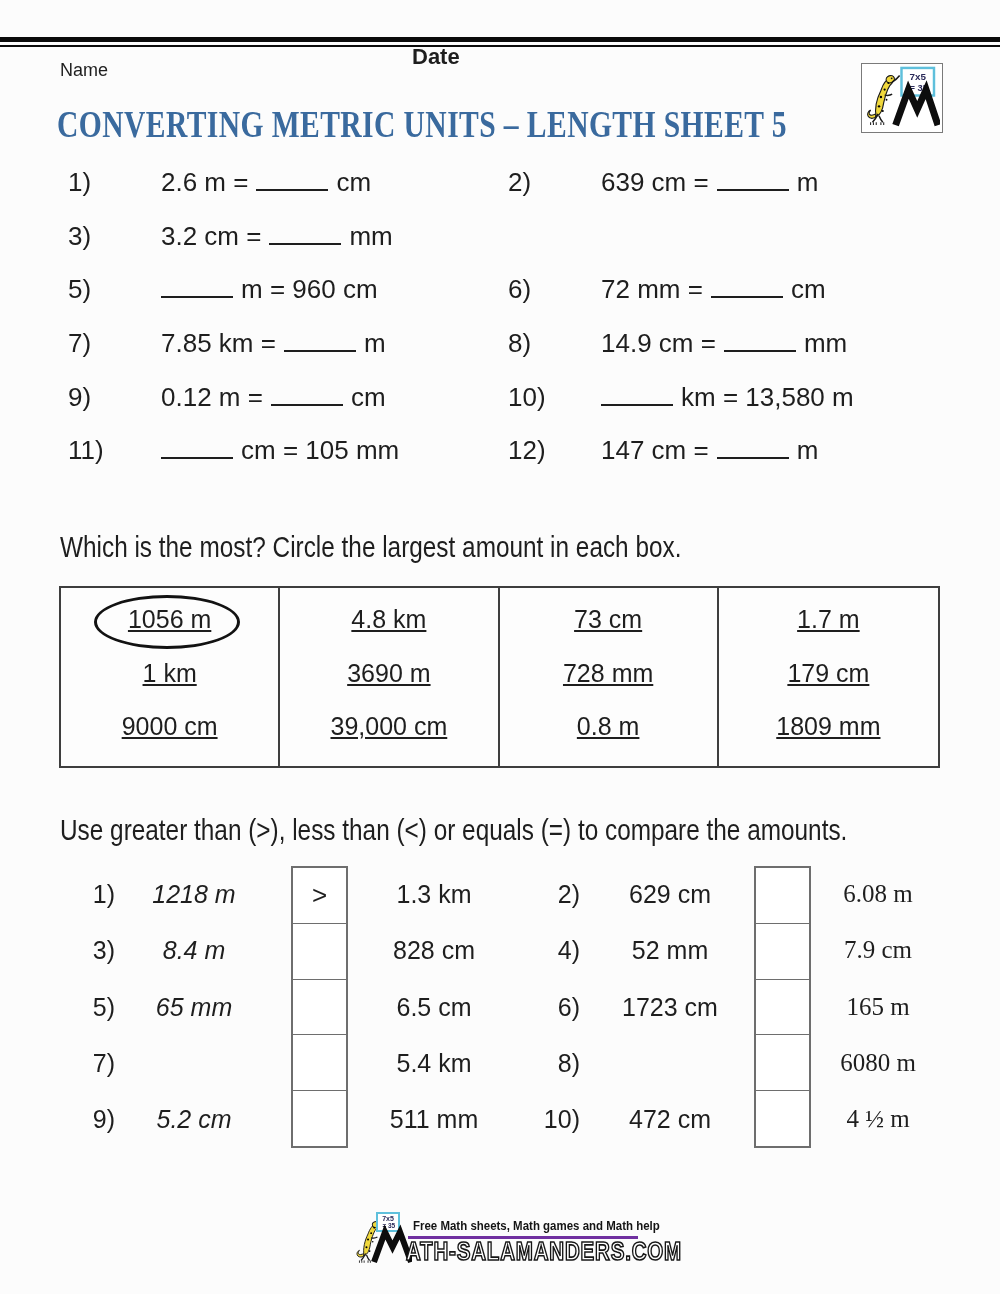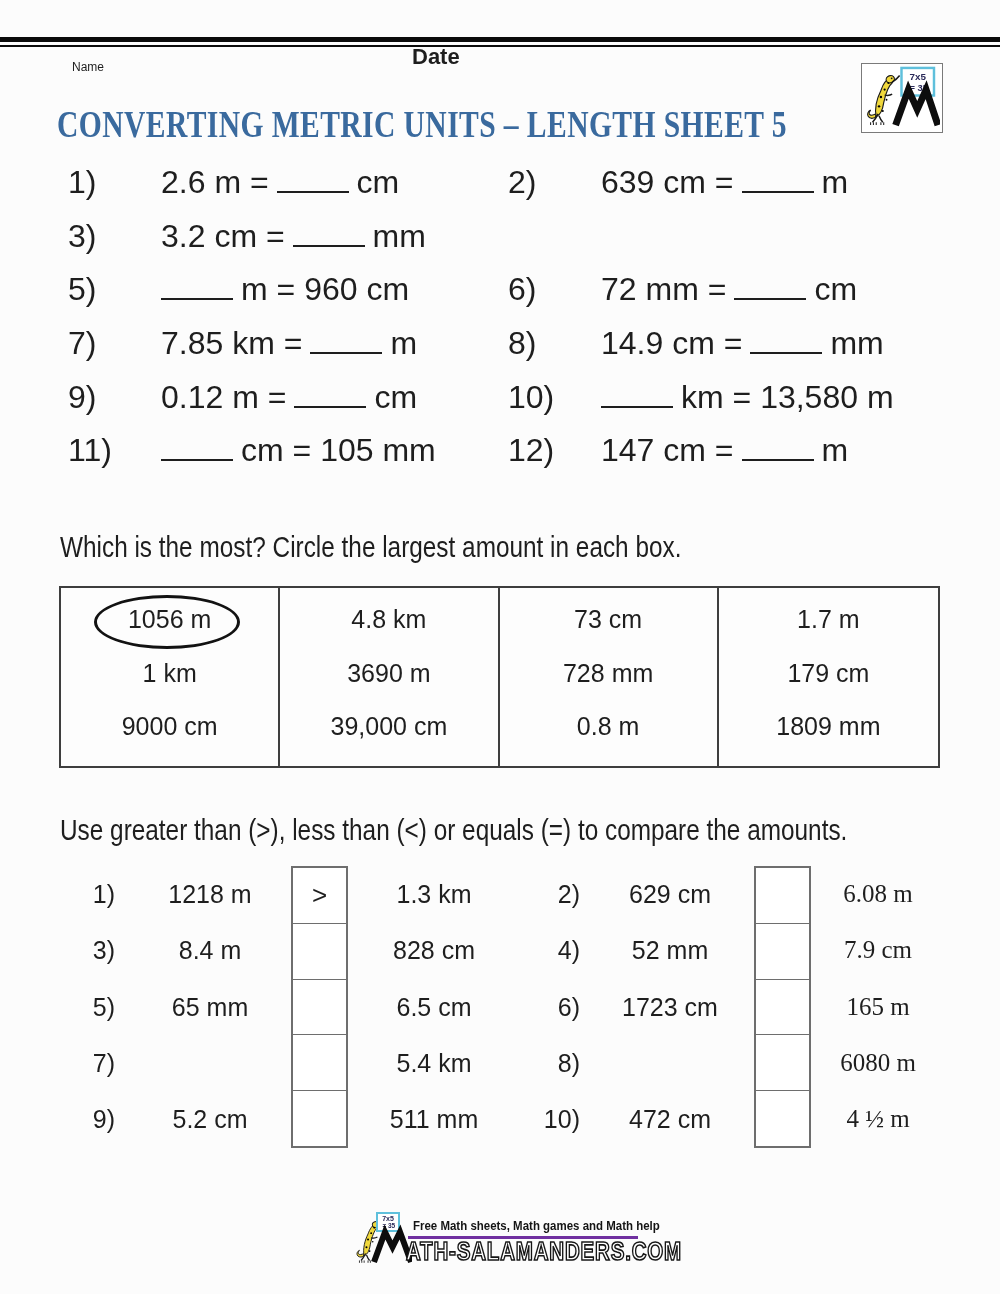--- a/index.html
+++ b/index.html
@@ -3,65 +3,65 @@
 <meta charset="utf-8">
 <style>
   html,body { margin:0; padding:0; background:#ffffff; }
   .page {
     position:relative; width:1000px; height:1294px; background:#fcfcfc;
     font-family:"Liberation Sans", sans-serif; color:#1e1e1e; overflow:hidden;
   }
   .rule-thick { position:absolute; left:0; top:37px; width:1000px; height:5px; background:#0b0b0b; }
   .rule-thin  { position:absolute; left:0; top:45px; width:1000px; height:1.5px; background:#0b0b0b; }
 
-  .name-label { position:absolute; left:72px;  top:60px; font-size:12px; }
+  .name-label { position:absolute; left:60px;  top:60px; font-size:18px; }
   .date-label { position:absolute; left:412px; top:44px; font-size:22px;font-weight:bold; }
 
   .logo-box {
     position:absolute; left:861px; top:63px; width:80px; height:68px;
     border:1px solid #7a7a7a; background:#ffffff;
   }
   .logo-box svg { display:block; }
 
   .title {
     position:absolute; left:57px; top:103px; white-space:nowrap;
     font-family:"Liberation Serif", serif; font-size:37px; font-weight:600;
     color:#3a6a9e; transform:scaleX(0.80); transform-origin:left top; letter-spacing:0.5px;
   }
 
-  .conv-item { position:absolute; height:32px; line-height:32px; font-size:32px; white-space:nowrap; }
+  .conv-item { position:absolute; height:32px; line-height:32px; font-size:26px; white-space:nowrap; }
   .conv-num  { display:inline-block; width:93px; }
   .blank {
     display:inline-block; width:72px; height:20px;
     border-bottom:2.5px solid #1e1e1e; margin:0 8px; vertical-align:baseline;
   }
   .no-pre .blank { margin-left:0; }
 
   .instruction {
     position:absolute; left:60px; font-size:29px; white-space:nowrap;
     transform:scaleX(0.84); transform-origin:left top;
   }
 
   .circle-table {
     position:absolute; left:59px; top:586px; width:877px; height:178px;
     border:2px solid #3e3e3e; background:#fdfdfd;
-    display:grid; grid-template-columns:1fr 1fr 1fr 1fr;
+    display:grid; grid-template-columns:1fr 1fr 1fr 1fr;text-decoration:underline;
   }
   .circle-col { border-right:2px solid #3e3e3e; display:flex; flex-direction:column; align-items:center; padding-top:5px; }
   .circle-col.last { border-right:none; }
   .circle-val { height:53.5px; display:flex; align-items:center; font-size:25px; }
   .ellipse {
     position:absolute; left:33px; top:7px; width:140px; height:48px;
     border:3.5px solid #121212; border-radius:50%; pointer-events:none;
   }
 
   .cmp-row { position:absolute; left:0; width:1000px; height:56px; }
   .cmp-row span { position:absolute; top:0; height:56px; display:flex; align-items:center; font-size:25px; white-space:nowrap; }
   .cnum-l { left:60px;  width:55px;  justify-content:flex-end; }
-  .cval1-l{ left:140px; width:140px; justify-content:center; }
+  .cval1-l{ left:124px; width:140px; justify-content:center;font-style:italic; }
   .cval2-l{ left:358px; width:152px; justify-content:center; }
   .cnum-r { left:500px; width:80px;  justify-content:flex-end; }
   .cval1-r{ left:596px; width:148px; justify-content:center; }
   .cval2-r{ left:822px; width:112px; justify-content:center;font-family:Liberation Serif, serif; }
 
   .strip {
     position:absolute; top:866px; width:53px; height:278px;
     border:2px solid #6e6e6e; background:#ffffff;
     display:flex; flex-direction:column;
   }

